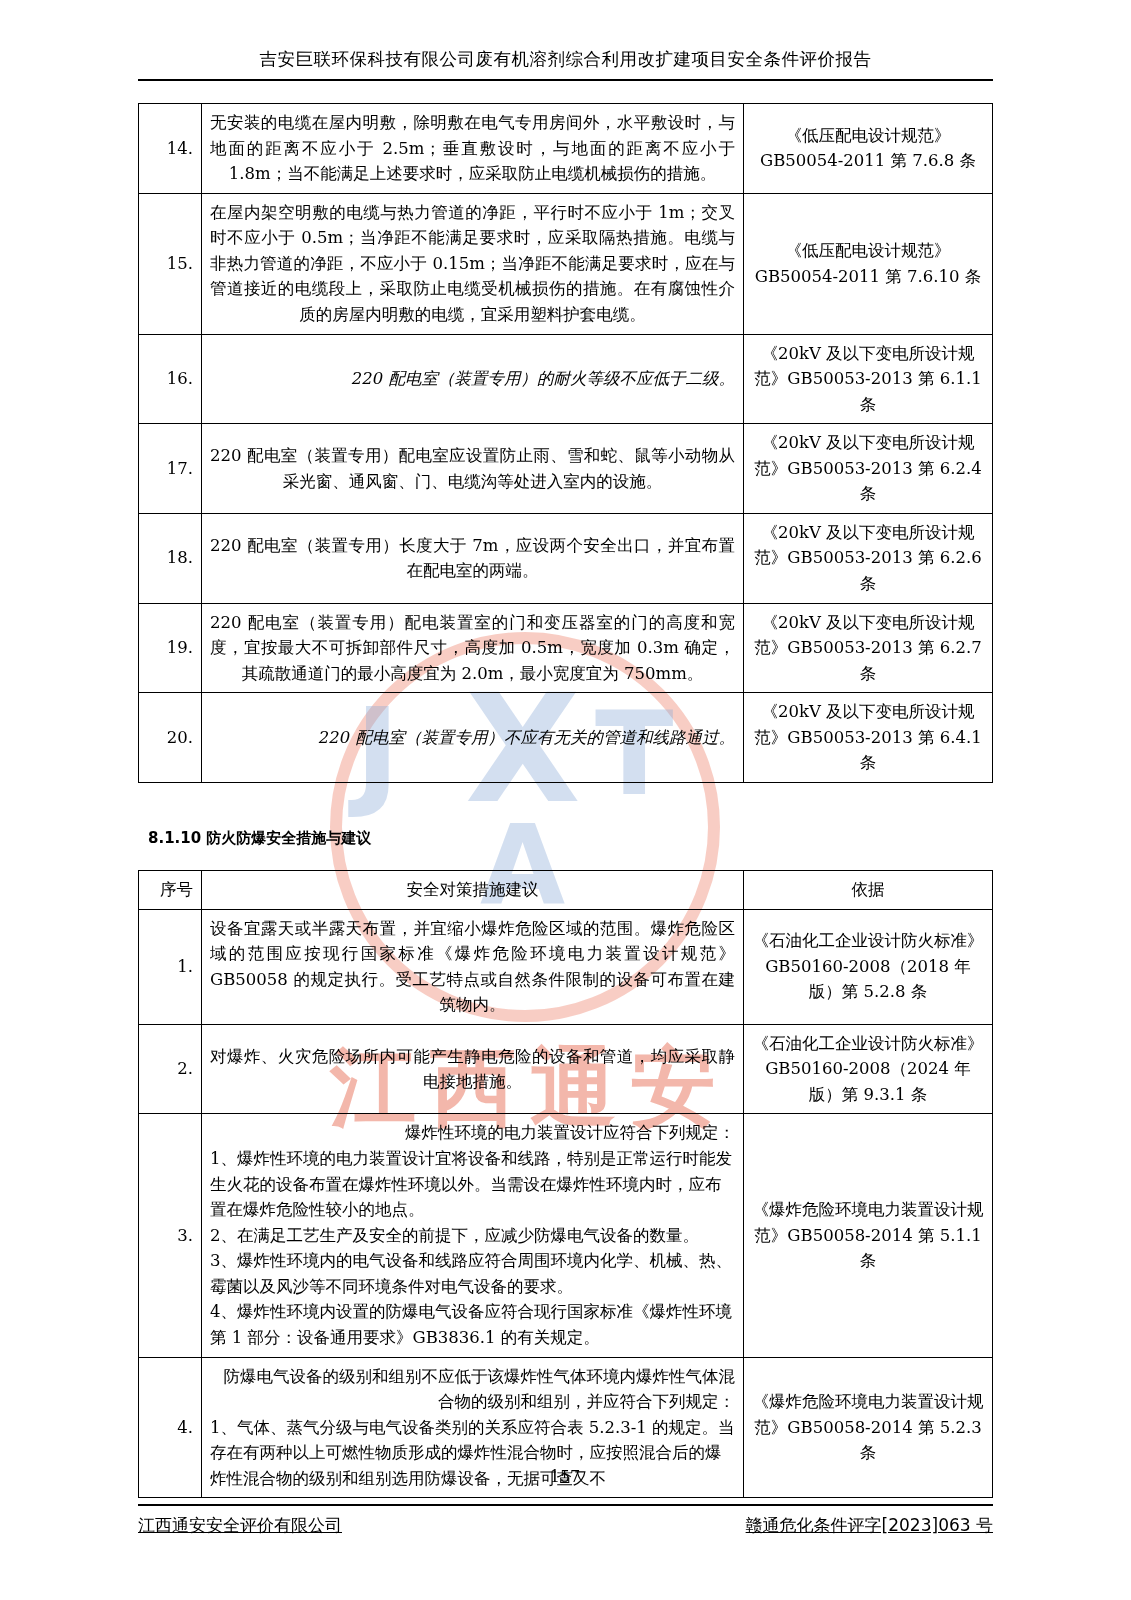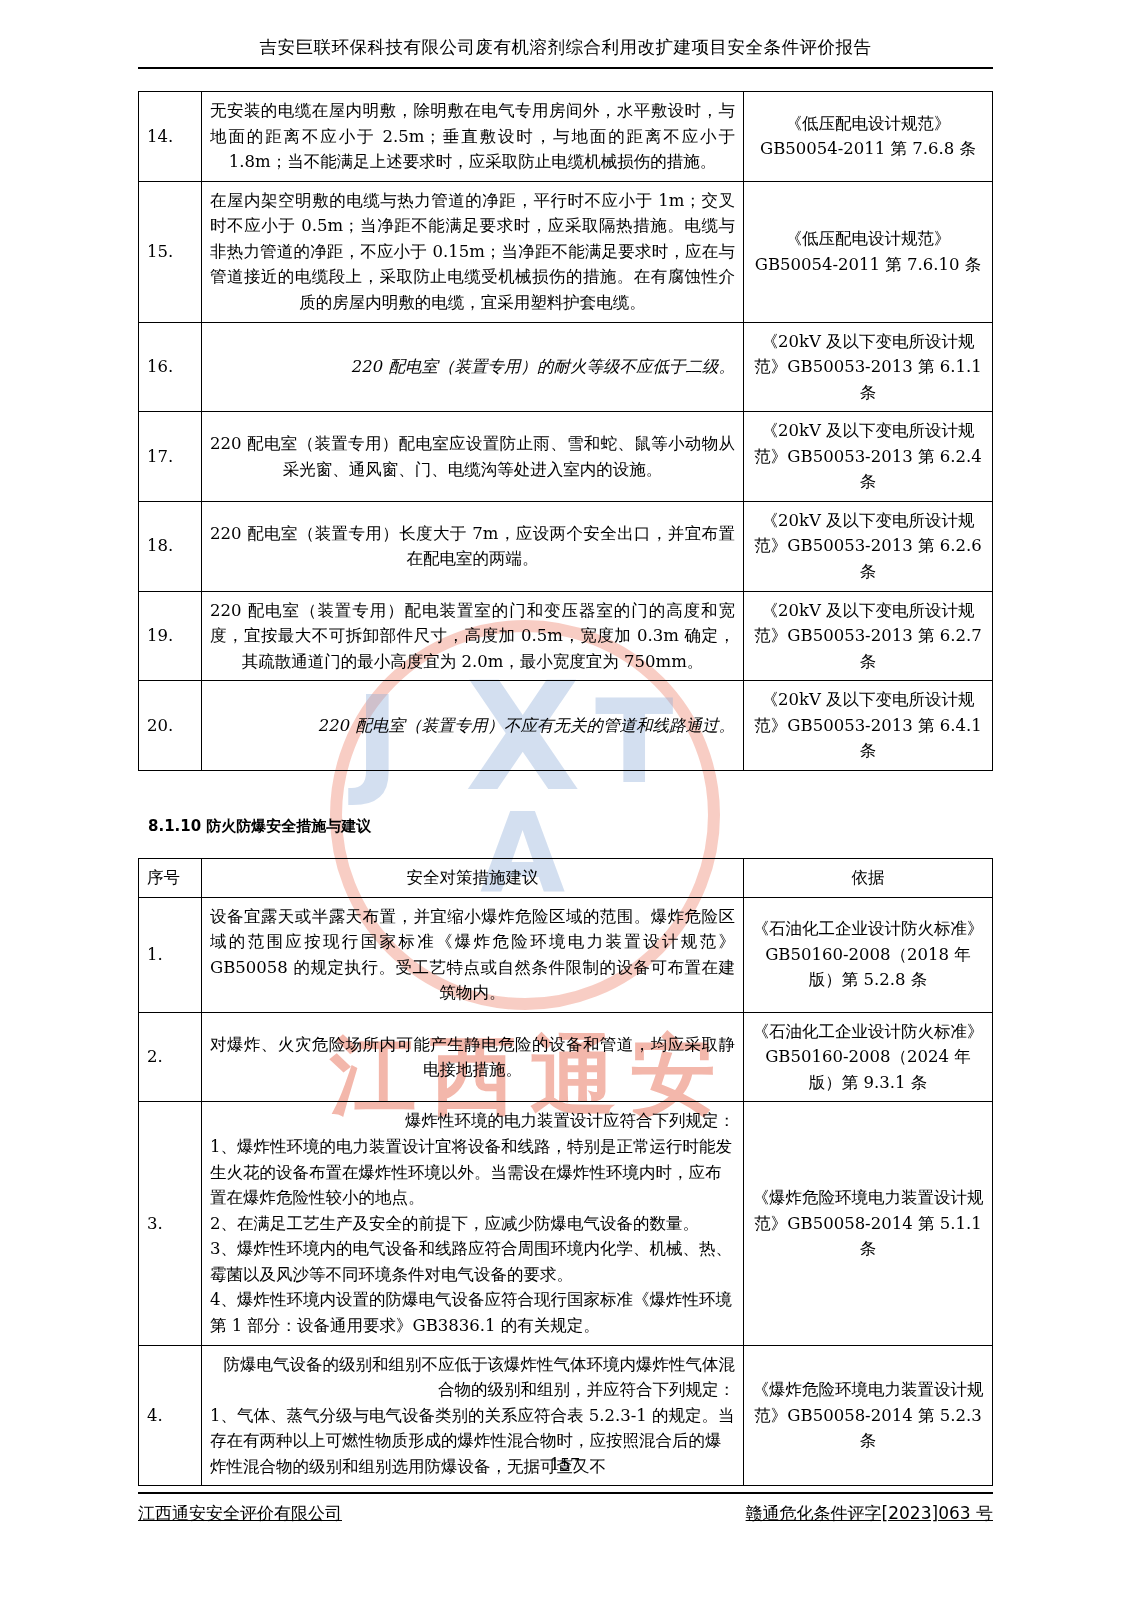--- a/index.html
+++ b/index.html
@@ -63,20 +63,21 @@
     white-space: nowrap;
     margin-top: 18px;
   }
 
   
   .doc-header {
     padding-top: 35px;
     text-align: center;
     font-size: 17.5px;
     letter-spacing: 0.5px;
+    margin-top: 12px;
   }
   .header-rule {
     margin-top: 8px;
     border-bottom: 2px solid #000;
   }
 
   
   table.doc-table {
     border-collapse: collapse;
     width: 100%;
@@ -86,21 +87,21 @@
     z-index: 6;
   }
   table.doc-table td, table.doc-table th {
     border: 1px solid #000;
     padding: 6px 8px;
     font-size: 16.5px;
     line-height: 1.55;
     vertical-align: middle;
     font-weight: normal;
   }
-  .col-no { width: 46px; text-align: left; font-size: 15.5px; }
+  .col-no { width: 46px; text-align: right; font-size: 15.5px; }
   .col-basis { width: 232px; text-align: center; }
   .col-measure { text-align: center; }
   .cell-just { text-align: justify; text-align-last: center; margin-top: 28px; }
   .cell-center { text-align: right; font-style: italic; }
 
   
   h2.section-title {
     font-family: "DejaVu Sans", "Liberation Sans", sans-serif;
     font-size: 15px;
     font-weight: bold;

